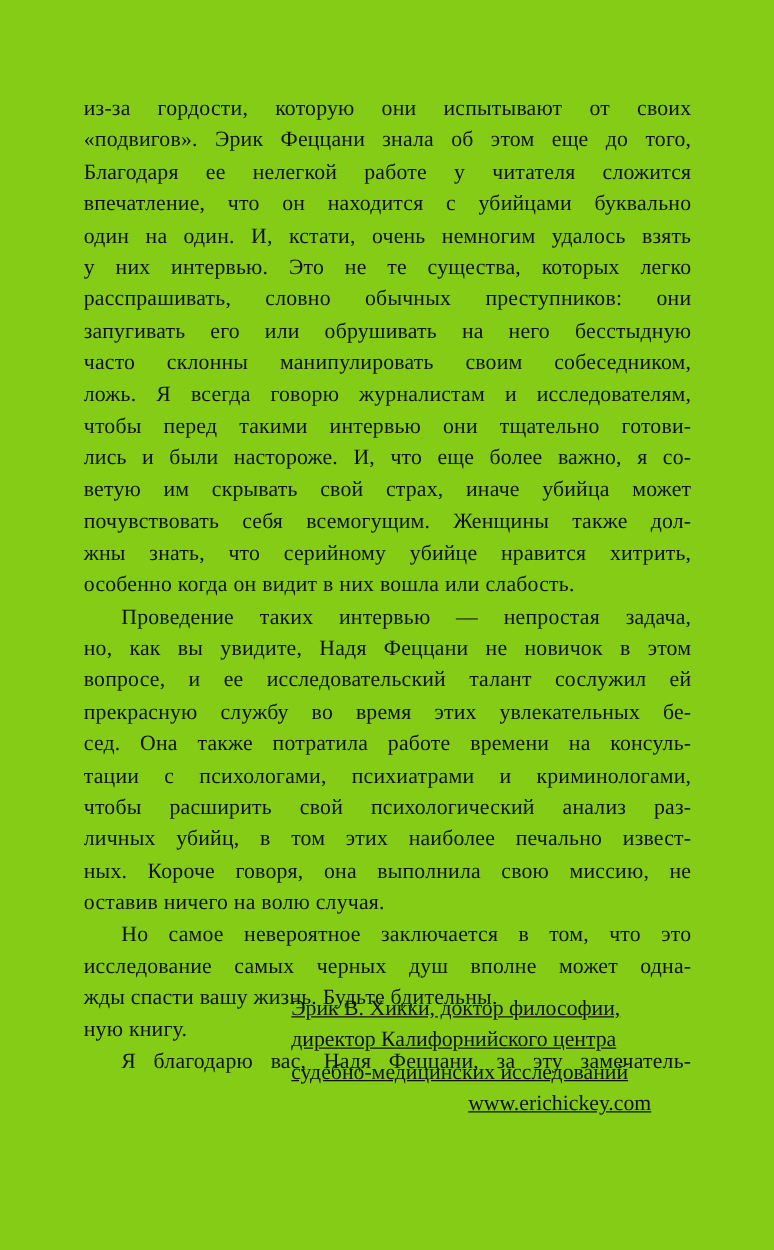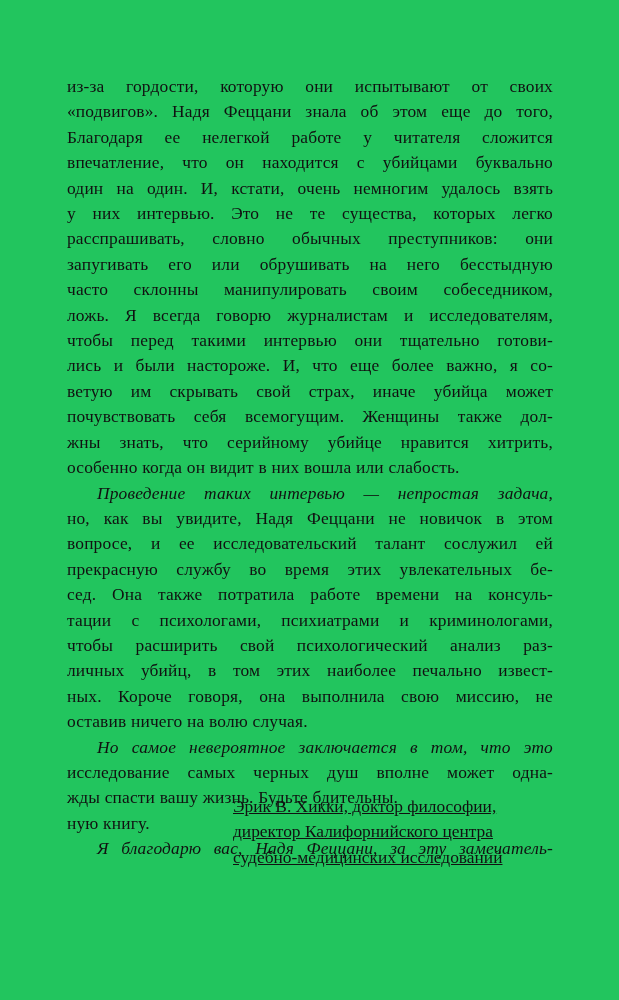--- a/index.html
+++ b/index.html
@@ -8,21 +8,21 @@
     background: #ffffff;
   }
   body {
     font-family: "Liberation Serif", "DejaVu Serif", serif;
     color: #111111;
   }
   #page {
     position: relative;
     width: 619px;
     height: 1000px;
-    background: #22c55e;
+    background: #84cc16;
     overflow: hidden;
     box-sizing: border-box;
   }
   #text-column {
     position: absolute;
     left: 67px;
     top: 74px;
     width: 486px;
   }
   .para {
@@ -41,21 +41,20 @@
     display: block;
     text-align: justify;
     text-align-last: justify;
     white-space: pre-wrap;
   }
   .line.last {
     text-align-last: left;
   }
   .line.indent {
     text-indent: 30px;
-    font-style: italic;
   }
   .signature {
     position: absolute;
     left: 233px;
     top: 794px;
     width: 288px;
     text-decoration: underline;
   }
   .sig-line {
     font-size: 17.4px;
@@ -69,21 +68,21 @@
 </style>
 </head>
 <body>
 
 <div id="page">
 
   <div id="text-column">
 
     <p class="para">
       <span class="line">из-за гордости, которую они испытывают от своих</span>
-      <span class="line">«подвигов». Надя Феццани знала об этом еще до того,</span>
+      <span class="line">«подвигов». Эрик Феццани знала об этом еще до того,</span>
       <span class="line">Благодаря ее нелегкой работе у читателя сложится</span>
       <span class="line">впечатление, что он находится с убийцами буквально</span>
       <span class="line">один на один. И, кстати, очень немногим удалось взять</span>
       <span class="line">у них интервью. Это не те существа, которых легко</span>
       <span class="line">расспрашивать, словно обычных преступников: они</span>
       <span class="line">запугивать его или обрушивать на него бесстыдную</span>
       <span class="line">часто склонны манипулировать своим собеседником,</span>
       <span class="line">ложь. Я всегда говорю журналистам и исследователям,</span>
       <span class="line">чтобы перед такими интервью они тщательно готови-</span>
       <span class="line">лись и были настороже. И, что еще более важно, я со-</span>
@@ -116,15 +115,16 @@
       <span class="line last">ную книгу.</span>
       <span class="line indent">Я благодарю вас, Надя Феццани, за эту замечатель-</span>
     </p>
 
   </div>
 
   <div class="signature">
     <div class="sig-line">Эрик В. Хикки, доктор философии,</div>
     <div class="sig-line">директор Калифорнийского центра</div>
     <div class="sig-line">судебно-медицинских исследований</div>
+    <div class="sig-line right">www.erichickey.com</div>
   </div>
 
 </div>
 
 </body></html>

